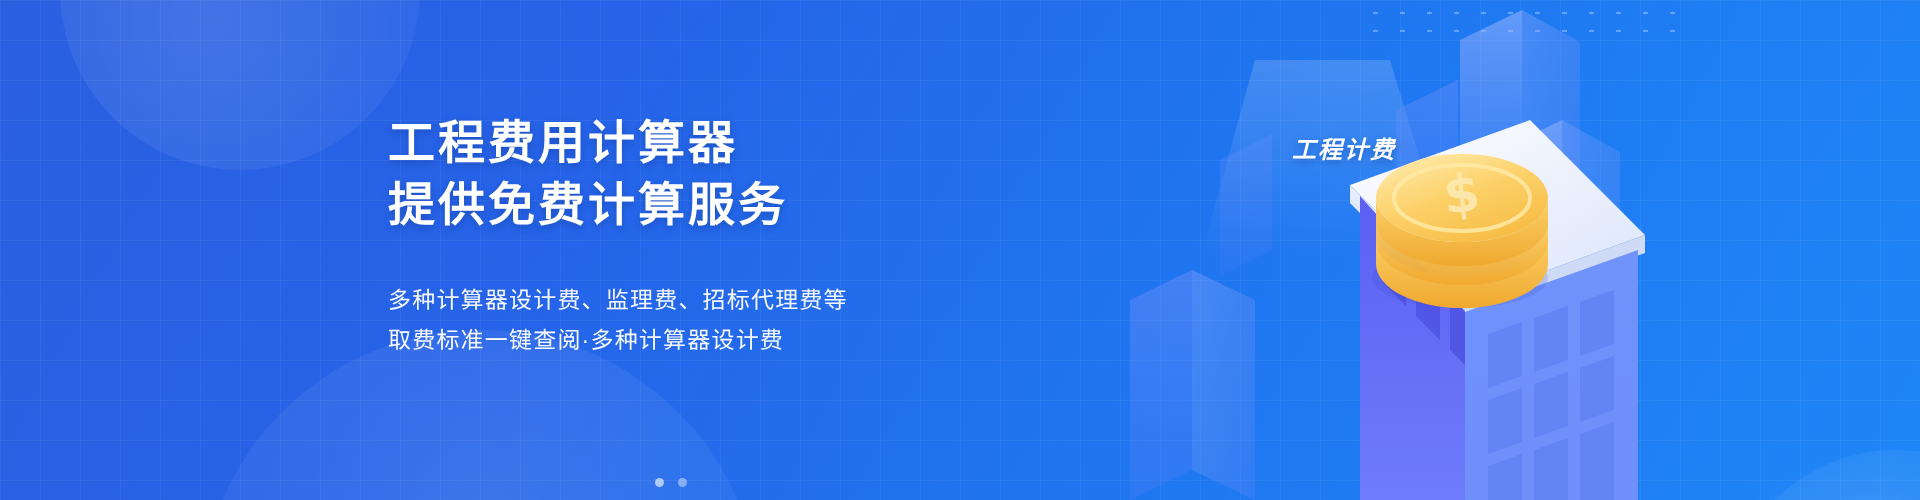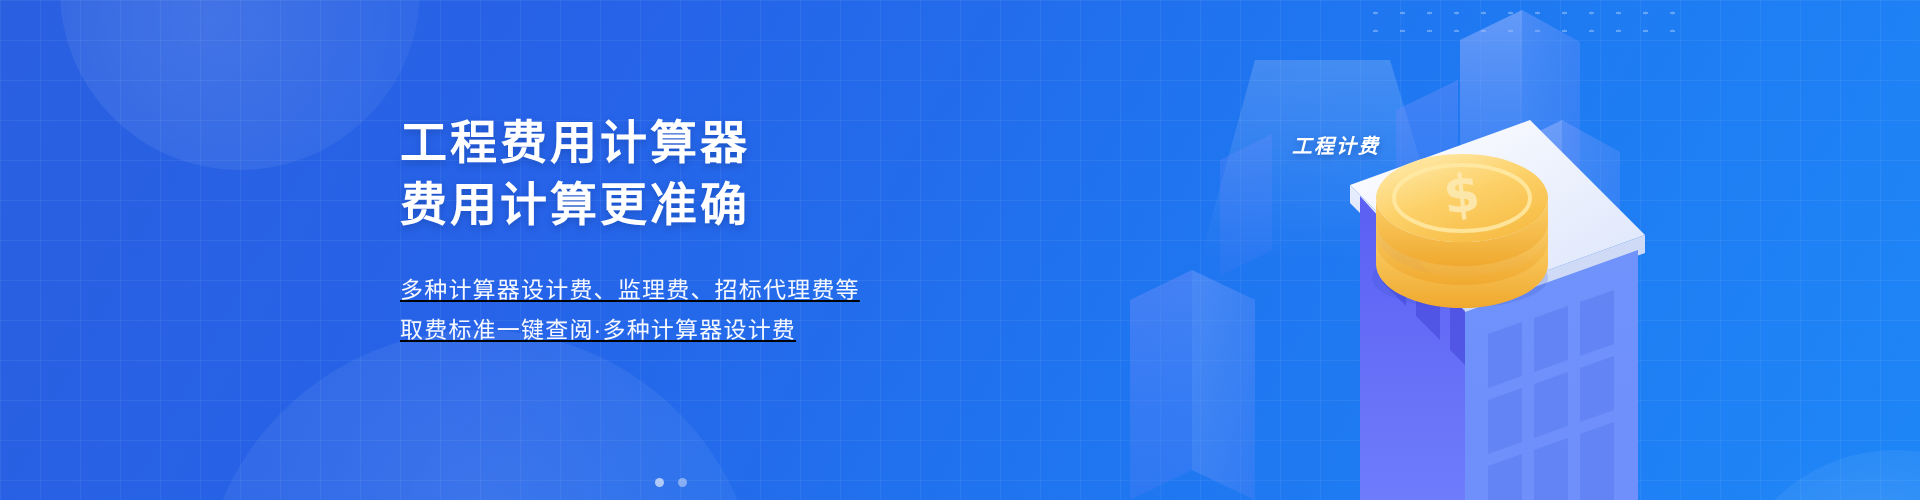--- a/index.html
+++ b/index.html
@@ -57,37 +57,36 @@
     left: 1362px; top: 4px;
     width: 330px; height: 28px;
     background-image: radial-gradient(rgba(255,255,255,0.30) 2.2px, transparent 2.3px);
     background-size: 27px 18px;
     pointer-events: none;
   }
 
   
   .copy {
     position: absolute;
-    left: 400px;
+    left: 388px;
     top: 112px;
     width: 620px;
   }
   .headline {
     color: #ffffff;
     font-size: 47px;
     font-weight: 700;
     letter-spacing: 3px;
     line-height: 62px;
     margin: 0;
     text-shadow: 0 3px 7px rgba(10,40,110,0.30);
     white-space: nowrap;
   }
   .subcopy {
-    margin-top: 34px;
-    text-decoration: underline;
+    margin-top: 44px;
   }
   .subline {
     color: rgba(255,255,255,0.96);
     font-size: 23px;
     font-weight: 400;
     line-height: 40px;
     letter-spacing: 1.2px;
     white-space: nowrap;
   }
 
@@ -99,21 +98,21 @@
     width: 620px;
     height: 500px;
   }
   .art svg { display: block; }
 
   .art-label {
     position: absolute;
     left: 232px;
     top: 130px;
     color: #ffffff;
-    font-size: 20px;
+    font-size: 24px;
     font-weight: 700;
     font-style: italic;
     letter-spacing: 2px;
     text-shadow: 0 3px 6px rgba(10,40,110,0.33);
     white-space: nowrap;
   }
 
   
   .carousel-dots {
     position: absolute;
@@ -136,21 +135,21 @@
 
   <div class="grid-layer"></div>
   <div class="blob blob-tl"></div>
   <div class="blob blob-bl"></div>
   <div class="blob blob-r"></div>
   <div class="blob blob-right-mid"></div>
   <div class="dots-tr"></div>
 
   <div class="copy">
     <h1 class="headline">工程费用计算器</h1>
-    <h1 class="headline">费用计算更准确</h1>
+    <h1 class="headline">提供免费计算服务</h1>
     <div class="subcopy">
       <div class="subline">多种计算器设计费、监理费、招标代理费等</div>
       <div class="subline">取费标准一键查阅·多种计算器设计费</div>
     </div>
   </div>
 
   <div class="art">
     <svg width="620" height="500" viewBox="0 0 620 500" xmlns="http://www.w3.org/2000/svg">
       <defs>
         <linearGradient id="gBarA" x1="0" y1="0" x2="0" y2="1">

